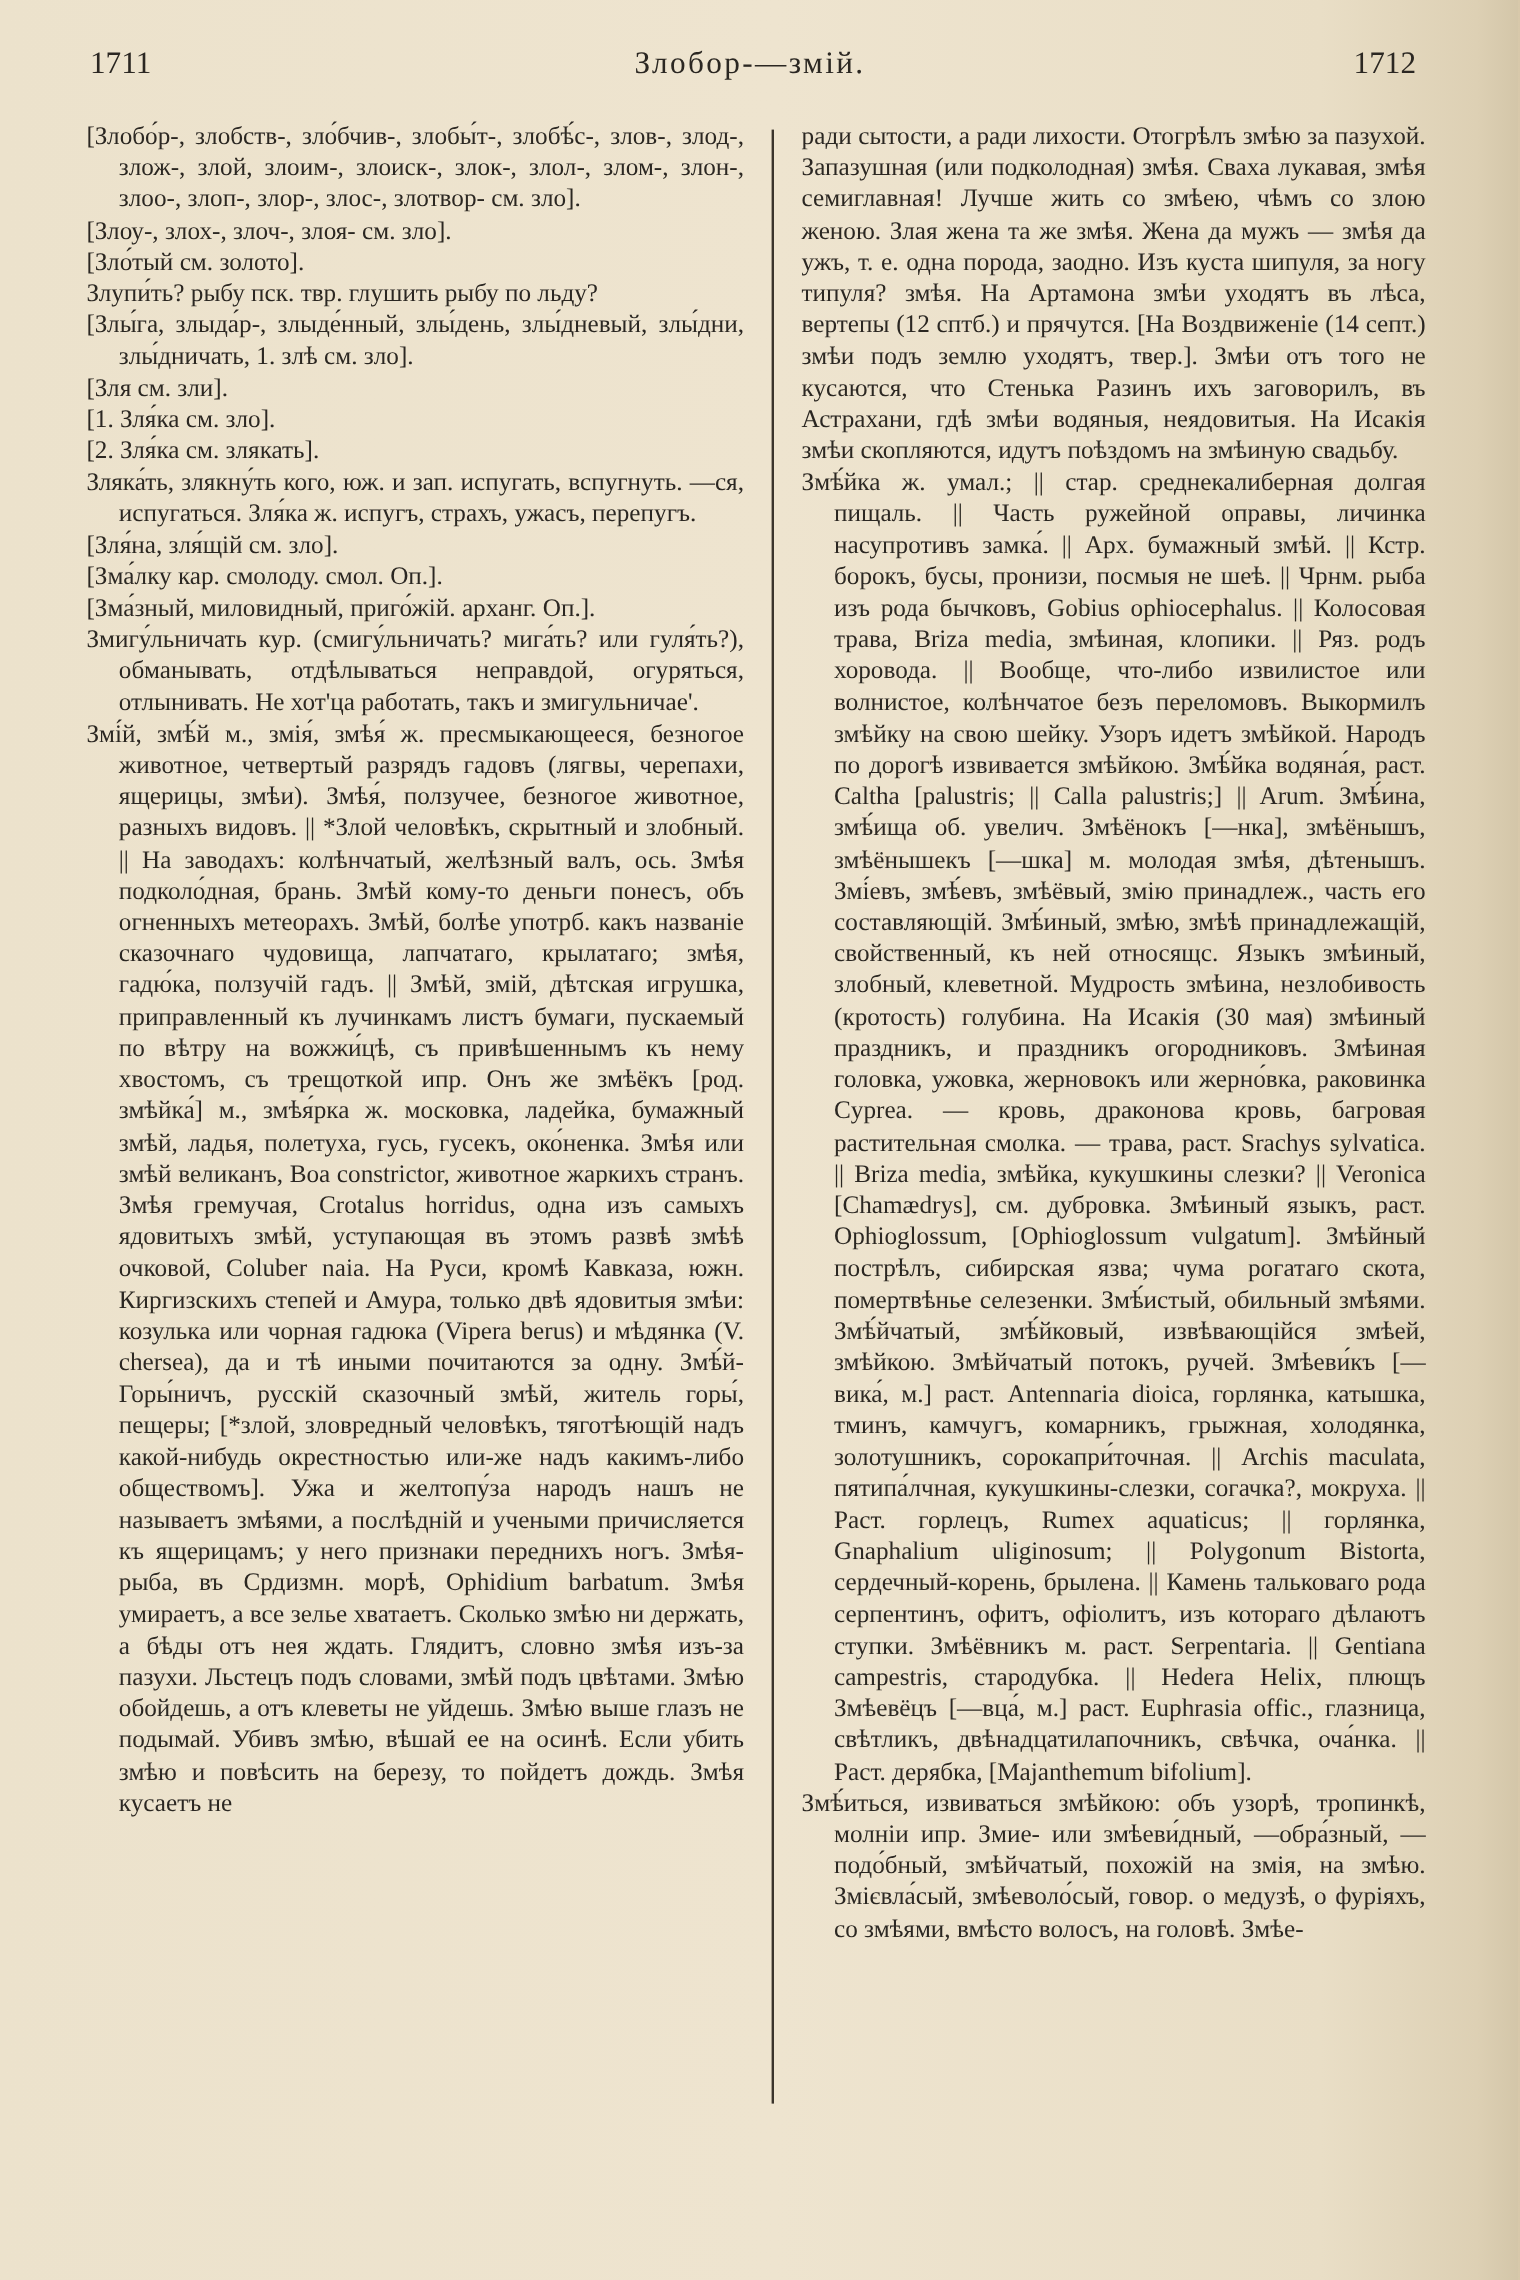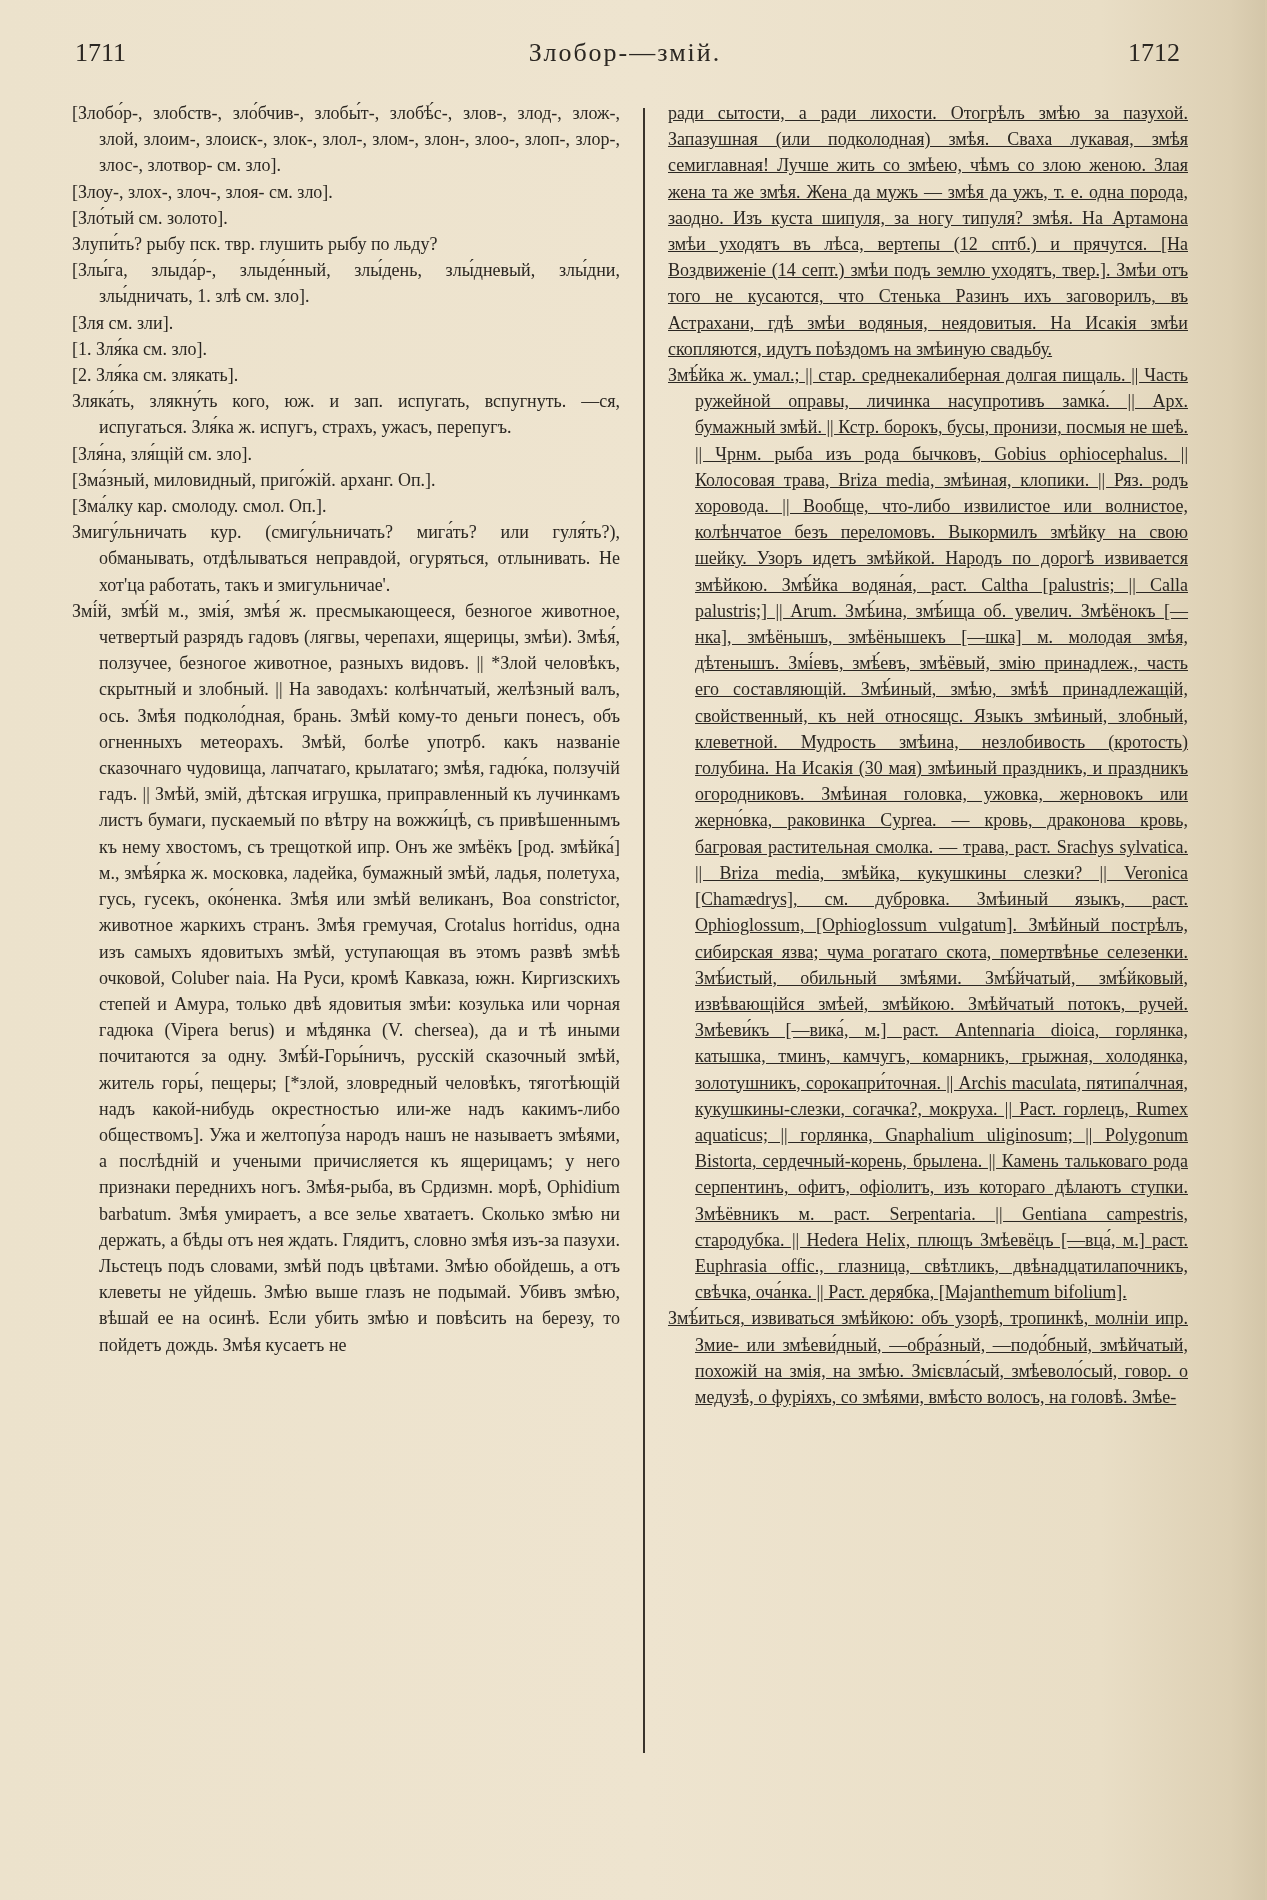--- a/index.html
+++ b/index.html
@@ -20,25 +20,25 @@
     background: linear-gradient(90deg, #d8c9ab, #bfae8e);
   }
   .header {
     position: absolute; top: 38px; left: 70px; width: 1110px; height: 40px;
     font-size: 26px;
   }
   .header .pn-left { position: absolute; left: 5px; top: 0; }
   .header .pn-right { position: absolute; right: 0; top: 0; }
   .header .title { position: absolute; left: 0; right: 0; text-align: center; letter-spacing: 2px; top: 0; }
   .col {
-    position: absolute; top: 100px; font-size: 18px; line-height: 26.2px;
+    position: absolute; top: 100px; font-size: 21px; line-height: 26.2px;
     text-align: justify;
   }
   .col-left { left: 72px; width: 548px; }
-  .col-right { left: 668px; width: 520px; text-decoration: underline; }
+  .col-right { left: 668px; width: 520px; }
   .divider {
     position: absolute; left: 643px; top: 108px; width: 2px; height: 1645px; background: #3a342c;
   }
   .entry { margin: 0; padding-left: 27px; text-indent: -27px; }
 </style>
 </head>
 <body>
 
 <div class="page">
   <div class="page-edge"></div>
@@ -53,22 +53,22 @@
     <p class="entry">[Злобо́р-, злобств-, зло́бчив-, злобы́т-, злобѣ́с-, злов-, злод-, злож-, злой, злоим-, злоиск-, злок-, злол-, злом-, злон-, злоо-, злоп-, злор-, злос-, злотвор- см. зло].</p>
     <p class="entry">[Злоу-, злох-, злоч-, злоя- см. зло].</p>
     <p class="entry">[Зло́тый см. золото].</p>
     <p class="entry">Злупи́ть? рыбу пск. твр. глушить рыбу по льду?</p>
     <p class="entry">[Злы́га, злыда́р-, злыде́нный, злы́день, злы́дневый, злы́дни, злы́дничать, 1. злѣ см. зло].</p>
     <p class="entry">[Зля см. зли].</p>
     <p class="entry">[1. Зля́ка см. зло].</p>
     <p class="entry">[2. Зля́ка см. злякать].</p>
     <p class="entry">Зляка́ть, злякну́ть кого, юж. и зап. испугать, вспугнуть. —ся, испугаться. Зля́ка ж. испугъ, страхъ, ужасъ, перепугъ.</p>
     <p class="entry">[Зля́на, зля́щій см. зло].</p>
+    <p class="entry">[Зма́лку кар. смолоду. смол. Оп.].</p>
     <p class="entry">[Зма́зный, миловидный, приго́жій. арханг. Оп.].</p>
-    <p class="entry">[Зма́лку кар. смолоду. смол. Оп.].</p>
     <p class="entry">Змигу́льничать кур. (смигу́льничать? мига́ть? или гуля́ть?), обманывать, отдѣлываться неправдой, огуряться, отлынивать. Не хот'ца работать, такъ и змигульничае'.</p>
     <p class="entry">Змі́й, змѣ́й м., змія́, змѣя́ ж. пресмыкающееся, безногое животное, четвертый разрядъ гадовъ (лягвы, черепахи, ящерицы, змѣи). Змѣя́, ползучее, безногое животное, разныхъ видовъ. || *Злой человѣкъ, скрытный и злобный. || На заводахъ: колѣнчатый, желѣзный валъ, ось. Змѣя подколо́дная, брань. Змѣй кому-то деньги понесъ, объ огненныхъ метеорахъ. Змѣй, болѣе употрб. какъ названіе сказочнаго чудовища, лапчатаго, крылатаго; змѣя, гадю́ка, ползучій гадъ. || Змѣй, змій, дѣтская игрушка, приправленный къ лучинкамъ листъ бумаги, пускаемый по вѣтру на вожжи́цѣ, съ привѣшеннымъ къ нему хвостомъ, съ трещоткой ипр. Онъ же змѣёкъ [род. змѣйка́] м., змѣя́рка ж. московка, ладейка, бумажный змѣй, ладья, полетуха, гусь, гусекъ, око́ненка. Змѣя или змѣй великанъ, Boa constrictor, животное жаркихъ странъ. Змѣя гремучая, Crotalus horridus, одна изъ самыхъ ядовитыхъ змѣй, уступающая въ этомъ развѣ змѣѣ очковой, Coluber naia. На Руси, кромѣ Кавказа, южн. Киргизскихъ степей и Амура, только двѣ ядовитыя змѣи: козулька или чорная гадюка (Vipera berus) и мѣдянка (V. chersea), да и тѣ иными почитаются за одну. Змѣ́й-Горы́ничъ, русскій сказочный змѣй, житель горы́, пещеры; [*злой, зловредный человѣкъ, тяготѣющій надъ какой-нибудь окрестностью или-же надъ какимъ-либо обществомъ]. Ужа и желтопу́за народъ нашъ не называетъ змѣями, а послѣдній и учеными причисляется къ ящерицамъ; у него признаки переднихъ ногъ. Змѣя-рыба, въ Срдизмн. морѣ, Ophidium barbatum. Змѣя умираетъ, а все зелье хватаетъ. Сколько змѣю ни держать, а бѣды отъ нея ждать. Глядитъ, словно змѣя изъ-за пазухи. Льстецъ подъ словами, змѣй подъ цвѣтами. Змѣю обойдешь, а отъ клеветы не уйдешь. Змѣю выше глазъ не подымай. Убивъ змѣю, вѣшай ее на осинѣ. Если убить змѣю и повѣсить на березу, то пойдетъ дождь. Змѣя кусаетъ не</p>
   </div>
 
   <div class="divider"></div>
 
   <div class="col col-right">
     <p class="entry" style="padding-left:0;text-indent:0">ради сытости, а ради лихости. Отогрѣлъ змѣю за пазухой. Запазушная (или подколодная) змѣя. Сваха лукавая, змѣя семиглавная! Лучше жить со змѣею, чѣмъ со злою женою. Злая жена та же змѣя. Жена да мужъ — змѣя да ужъ, т. е. одна порода, заодно. Изъ куста шипуля, за ногу типуля? змѣя. На Артамона змѣи уходятъ въ лѣса, вертепы (12 сптб.) и прячутся. [На Воздвиженіе (14 септ.) змѣи подъ землю уходятъ, твер.]. Змѣи отъ того не кусаются, что Стенька Разинъ ихъ заговорилъ, въ Астрахани, гдѣ змѣи водяныя, неядовитыя. На Исакія змѣи скопляются, идутъ поѣздомъ на змѣиную свадьбу.</p>
     <p class="entry">Змѣ́йка ж. умал.; || стар. среднекалиберная долгая пищаль. || Часть ружейной оправы, личинка насупротивъ замка́. || Арх. бумажный змѣй. || Кстр. борокъ, бусы, пронизи, посмыя не шеѣ. || Чрнм. рыба изъ рода бычковъ, Gobius ophiocephalus. || Колосовая трава, Briza media, змѣиная, клопики. || Ряз. родъ хоровода. || Вообще, что-либо извилистое или волнистое, колѣнчатое безъ переломовъ. Выкормилъ змѣйку на свою шейку. Узоръ идетъ змѣйкой. Народъ по дорогѣ извивается змѣйкою. Змѣ́йка водяна́я, раст. Caltha [palustris; || Calla palustris;] || Arum. Змѣ́ина, змѣ́ища об. увелич. Змѣёнокъ [—нка], змѣёнышъ, змѣёнышекъ [—шка] м. молодая змѣя, дѣтенышъ. Змі́евъ, змѣ́евъ, змѣёвый, змію принадлеж., часть его составляющій. Змѣ́иный, змѣю, змѣѣ принадлежащій, свойственный, къ ней относящс. Языкъ змѣиный, злобный, клеветной. Мудрость змѣина, незлобивость (кротость) голубина. На Исакія (30 мая) змѣиный праздникъ, и праздникъ огородниковъ. Змѣиная головка, ужовка, жерновокъ или жерно́вка, раковинка Cyprea. — кровь, драконова кровь, багровая растительная смолка. — трава, раст. Srachys sylvatica. || Briza media, змѣйка, кукушкины слезки? || Veronica [Chamædrys], см. дубровка. Змѣиный языкъ, раст. Ophioglossum, [Ophioglossum vulgatum]. Змѣйный пострѣлъ, сибирская язва; чума рогатаго скота, помертвѣнье селезенки. Змѣ́истый, обильный змѣями. Змѣ́йчатый, змѣ́йковый, извѣвающійся змѣей, змѣйкою. Змѣйчатый потокъ, ручей. Змѣеви́къ [—вика́, м.] раст. Antennaria dioica, горлянка, катышка, тминъ, камчугъ, комарникъ, грыжная, холодянка, золотушникъ, сорокапри́точная. || Archis maculata, пятипа́лчная, кукушкины-слезки, согачка?, мокруха. || Раст. горлецъ, Rumex aquaticus; || горлянка, Gnaphalium uliginosum; || Polygonum Bistorta, сердечный-корень, брылена. || Камень тальковаго рода серпентинъ, офитъ, офіолитъ, изъ котораго дѣлаютъ ступки. Змѣёвникъ м. раст. Serpentaria. || Gentiana campestris, стародубка. || Hedera Helix, плющъ Змѣевёцъ [—вца́, м.] раст. Euphrasia offic., глазница, свѣтликъ, двѣнадцатилапочникъ, свѣчка, оча́нка. || Раст. дерябка, [Majanthemum bifolium].</p>
     <p class="entry">Змѣ́иться, извиваться змѣйкою: объ узорѣ, тропинкѣ, молніи ипр. Змие- или змѣеви́дный, —обра́зный, —подо́бный, змѣйчатый, похожій на змія, на змѣю. Змієвла́сый, змѣеволо́сый, говор. о медузѣ, о фуріяхъ, со змѣями, вмѣсто волосъ, на головѣ. Змѣе-</p>

